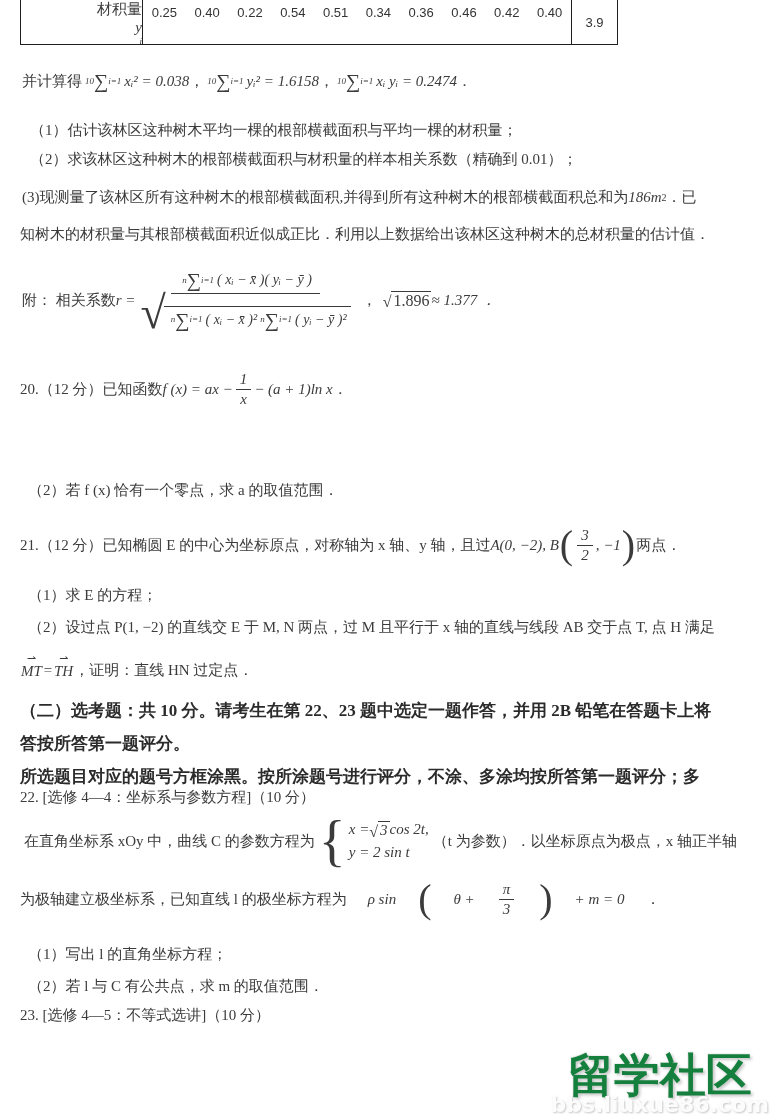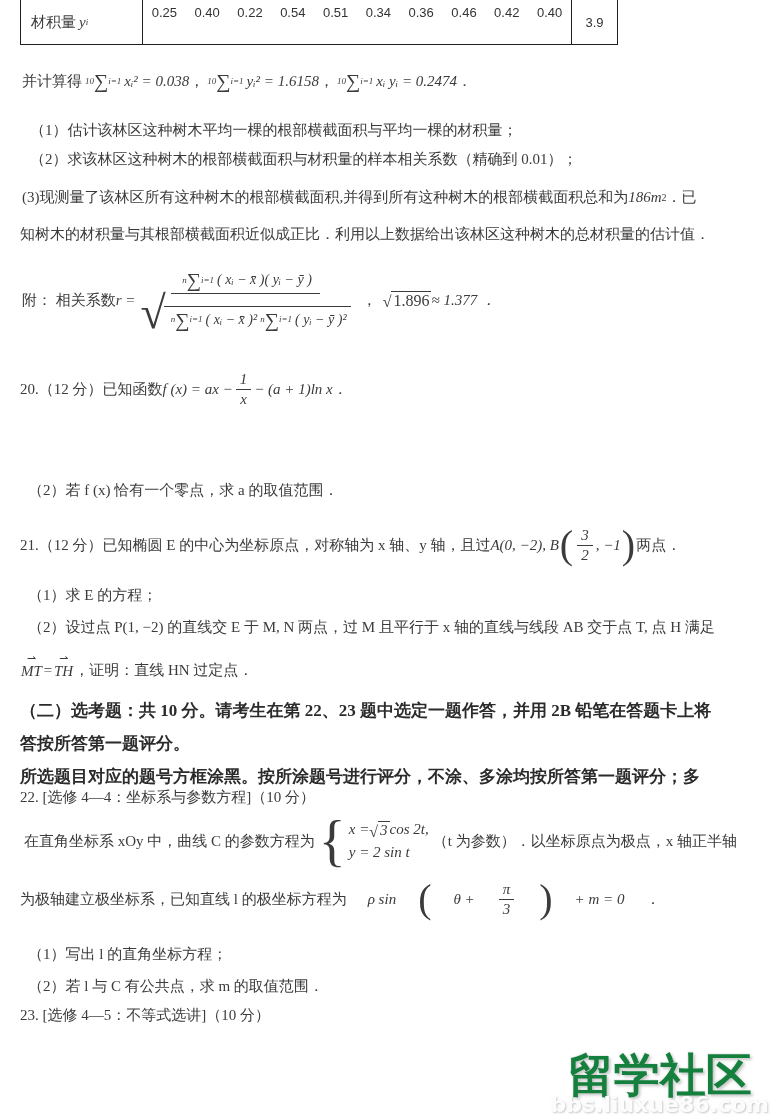--- a/index.html
+++ b/index.html
@@ -6,22 +6,22 @@
   .page{position:relative;width:775px;height:1119px;background:#ffffff;overflow:hidden;
         font-family:"Liberation Serif","DejaVu Sans",serif;color:#3b3b3b;}
   .abs{position:absolute;}
   .row{display:flex;align-items:center;}
   .cjk{font-size:15px;white-space:nowrap;font-style:normal;}
   .math{font-family:"Liberation Serif","DejaVu Sans",serif;font-style:italic;font-size:15px;white-space:nowrap;}
 
   
   .dtable{position:absolute;left:20px;top:0;width:598px;height:45px;display:flex;box-sizing:border-box;
           border:1.5px solid #1f1f1f;border-top:none;}
-  .t-label{width:122px;box-sizing:border-box;border-right:1.5px solid #1f1f1f;display:flex;align-items:center;
-           padding-left:10px;font-size:14px;}
+  .t-label{width:122px;box-sizing:border-box;border-right:1.5px solid #1f1f1f;display:flex;align-items:flex-end;
+           padding-left:10px;font-size:14px;flex-direction:column;}
   .t-values{flex:1;display:flex;justify-content:space-around;align-items:flex-start;padding-top:5px;
             font-family:"Liberation Sans","DejaVu Sans",sans-serif;font-size:13px;color:#333;}
   .t-total{width:46px;box-sizing:border-box;border-left:1.5px solid #1f1f1f;display:flex;justify-content:center;
            align-items:flex-start;padding-top:15px;font-family:"Liberation Sans","DejaVu Sans",sans-serif;font-size:13px;color:#333;}
 
   
   .sum{display:inline-flex;align-items:center;line-height:1;margin:0 3px;}
   .sum .lim{font-size:9px;font-style:italic;}
   .sum .sym{font-size:20px;font-style:normal;line-height:1;}
   .frac{display:inline-flex;flex-direction:column;align-items:center;margin:0 3px;line-height:1.1;font-size:14px;}

